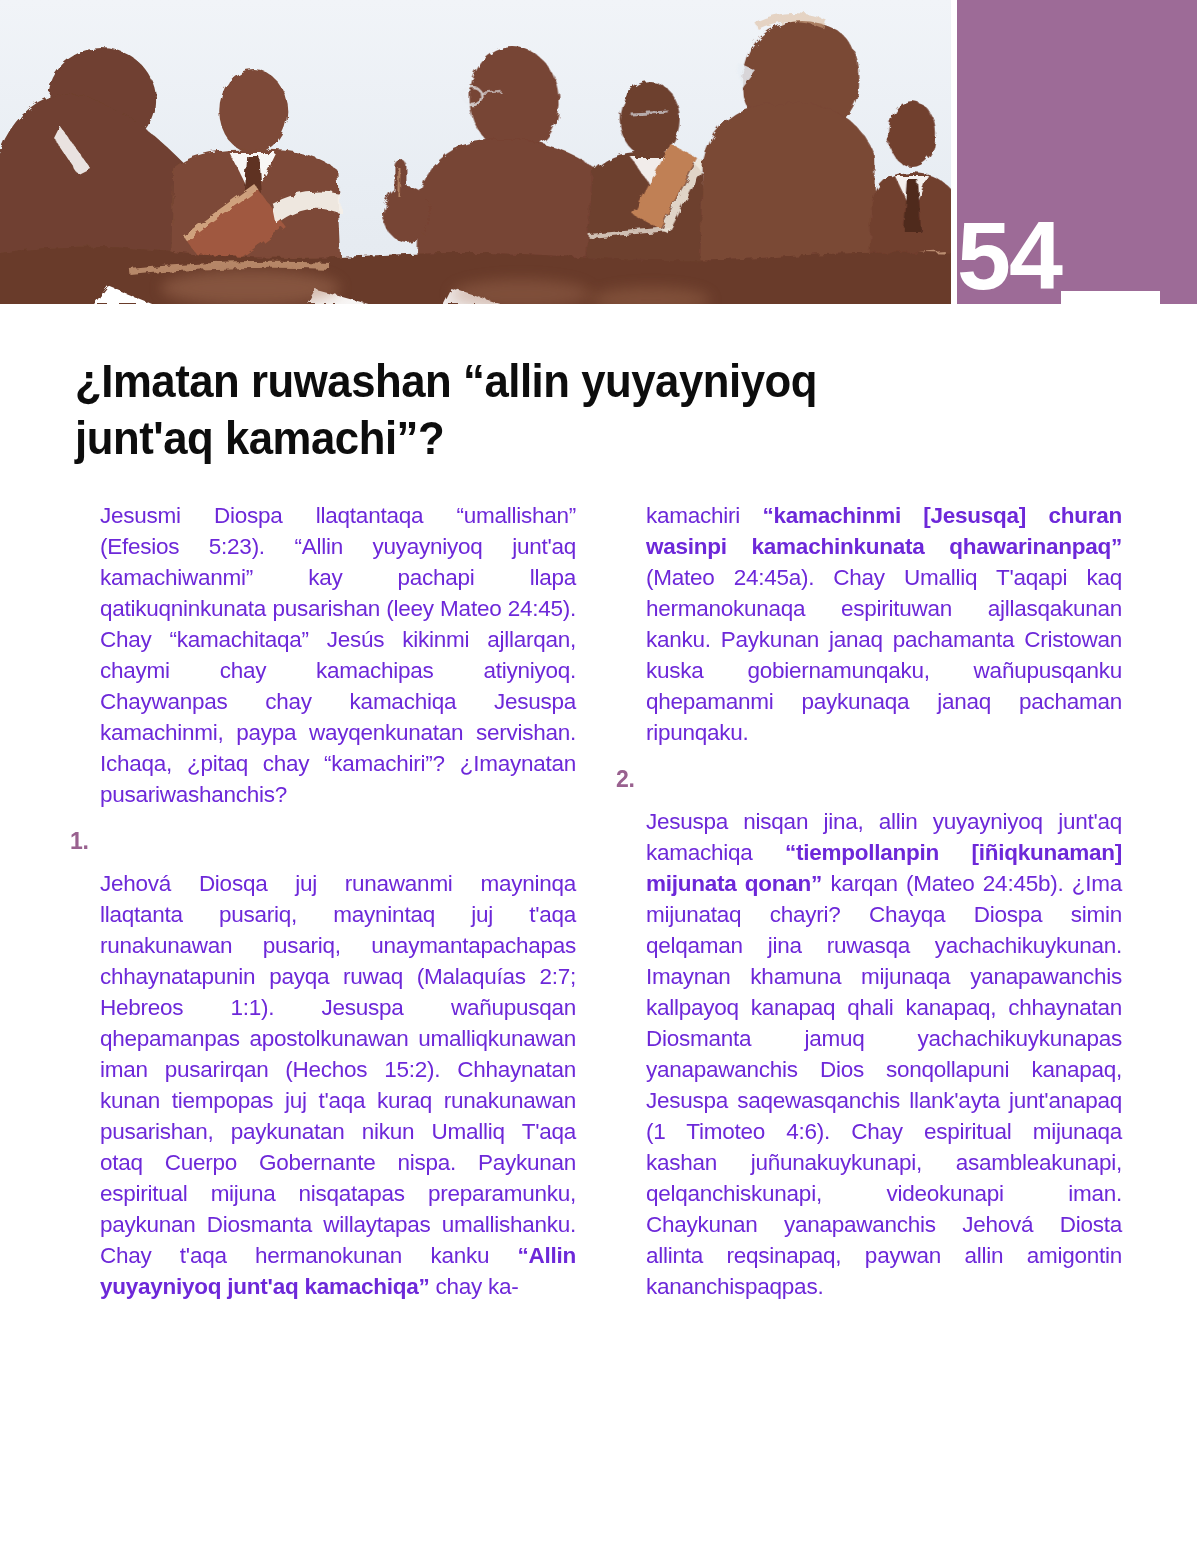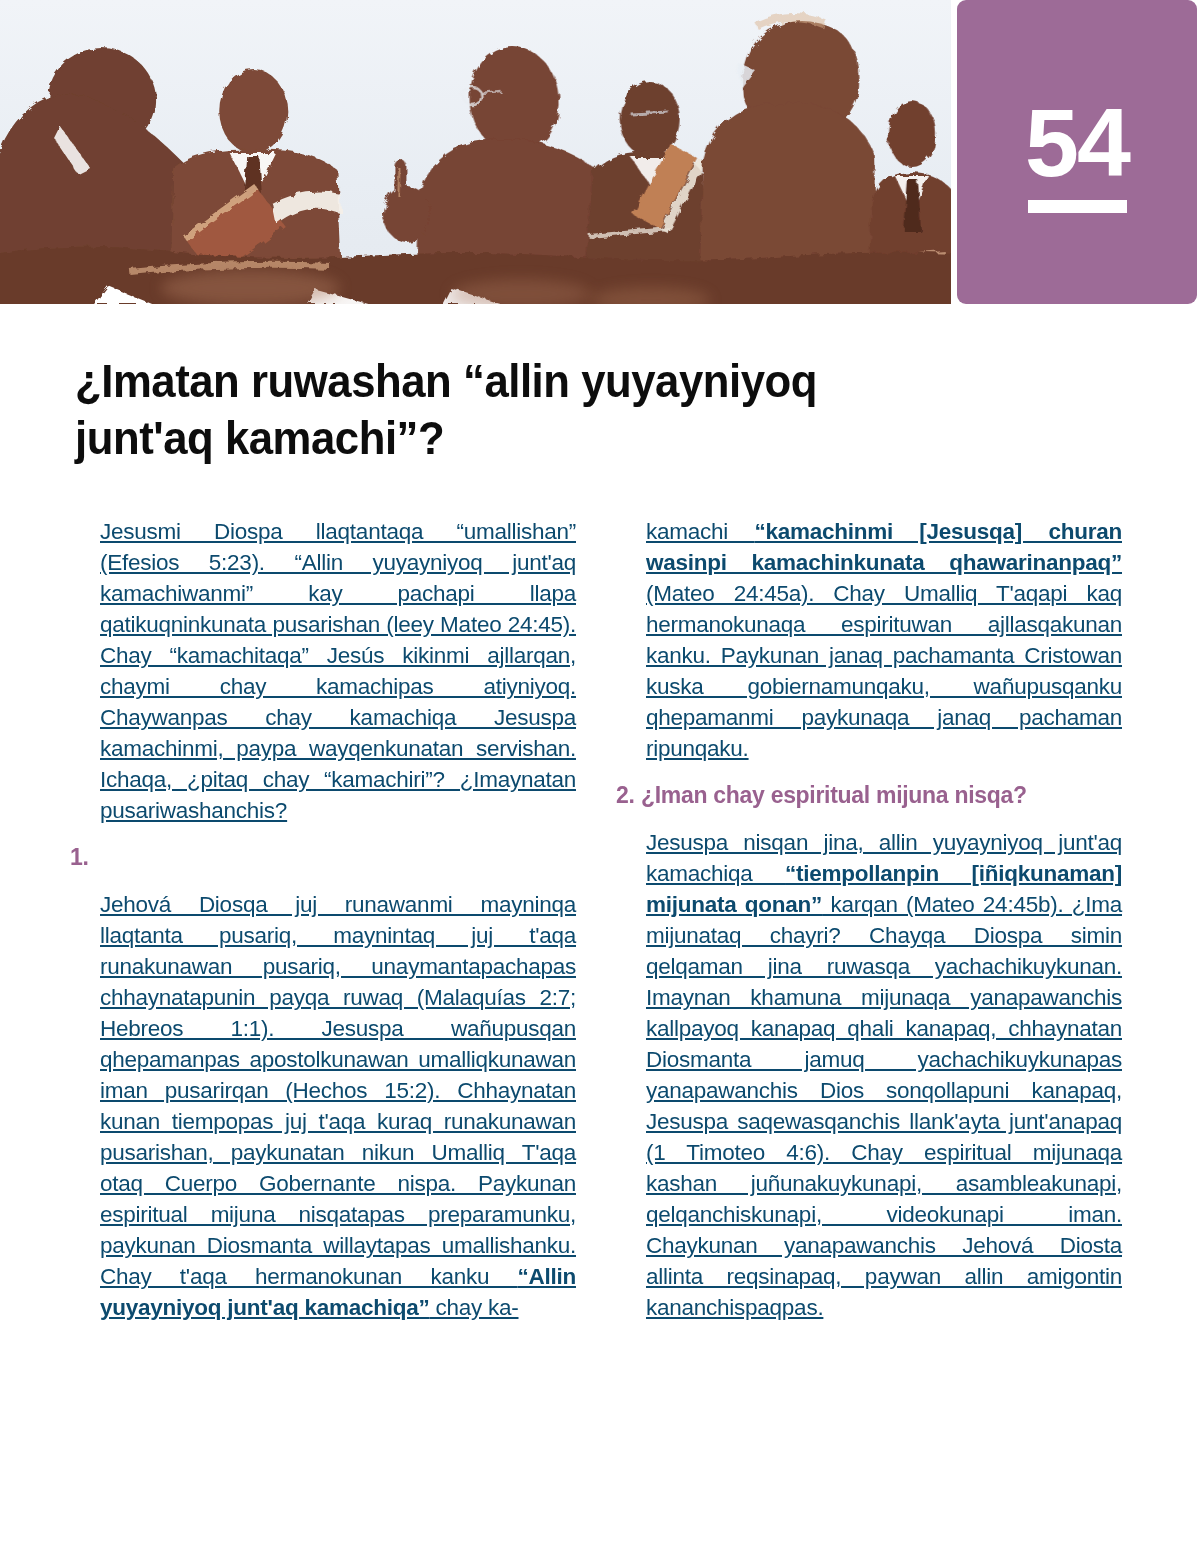--- a/index.html
+++ b/index.html
@@ -8,44 +8,44 @@
     background:#ffffff; overflow:hidden;
     font-family:"Liberation Sans", sans-serif;
     color:#1b1b1b;
   }
   
   .header { position:absolute; left:0; top:0; width:1200px; height:304px; }
   .photo  { position:absolute; left:0; top:0; width:951px; height:304px; }
   .photo svg { display:block; width:951px; height:304px; }
   .badge {
     position:absolute; left:957px; top:0; width:240px; height:304px;
-    display:flex; flex-direction:column; align-items:center;border-radius:9px;
+    display:flex; flex-direction:row; align-items:flex-end;
   }
   .badge-num {
     color:#ffffff; font-weight:bold; font-size:97px; line-height:97px;
     margin-top:94px; letter-spacing:-2px;
   }
   .badge-bar { width:99px; height:13px; background:#ffffff; margin-top:9px; }
   
   .title {
     position:absolute; left:75px; top:352px; width:1060px;
     font-weight:bold; color:#0d0d0d;
     font-size:47px; line-height:57px; letter-spacing:-0.5px;
     transform:scaleX(0.93); transform-origin:left top;
   }
   
   .columns {
     position:absolute; left:70px; top:500px; width:1052px;
     display:flex; gap:40px;
   }
   .col { width:506px; }
   .para {
-    margin:16px 0 0 30px;
+    margin:0 0 0 30px;
     font-size:22.5px; line-height:31px; letter-spacing:-0.25px;
-    text-align:justify; color:#0c4a6e;text-decoration:underline;
+    text-align:justify; color:#6d28d9;
   }
   .para b { font-weight:bold; }
   .qhead {
     display:flex; margin:16px 0 11px 0;
     font-weight:bold; font-size:23px; line-height:31px; letter-spacing:-0.3px;
   }
   .qnum { flex:none; width:25px; }
 </style>
 </head>
 <body>
@@ -150,24 +150,23 @@
       <p class="para"><span>Jesusmi Diospa llaqtantaqa “umallishan” (Efesios 5:23). “Allin yuyayniyoq junt'aq kamachiwanmi” kay pachapi llapa qatikuqninkunata pusarishan (leey Mateo 24:45). Chay “kamachitaqa” Jesús kikinmi ajllarqan, chaymi chay kamachipas atiyniyoq. Chaywanpas chay kamachiqa Jesuspa kamachinmi, paypa wayqenkunatan servishan. Ichaqa, ¿pitaq chay “kamachiri”? ¿Imaynatan pusariwashanchis?</span></p>
 
       <div class="qhead" style="color:#99618f;">
         <span class="qnum">1.</span>
       </div>
 
       <p class="para"><span>Jehová Diosqa juj runawanmi mayninqa llaqtanta pusariq, maynintaq juj t'aqa runakunawan pusariq, unaymantapachapas chhaynatapunin payqa ruwaq (Malaquías 2:7; Hebreos 1:1). Jesuspa wañupusqan qhepamanpas apostolkunawan umalliqkunawan iman pusarirqan (Hechos 15:2). Chhaynatan kunan tiempopas juj t'aqa kuraq runakunawan pusarishan, paykunatan nikun Umalliq T'aqa otaq Cuerpo Gobernante nispa. Paykunan espiritual mijuna nisqatapas preparamunku, paykunan Diosmanta willaytapas umallishanku. Chay t'aqa hermanokunan kanku </span><b>“Allin yuyayniyoq junt'aq kamachiqa”</b><span> chay ka-</span></p>
     </div>
 
     <div class="col">
-      <p class="para"><span>kamachi </span><b>“kamachinmi [Jesusqa] churan wasinpi kamachinkunata qhawarinanpaq”</b><span> (Mateo 24:45a). Chay Umalliq T'aqapi kaq hermanokunaqa espirituwan ajllasqakunan kanku. Paykunan janaq pachamanta Cristowan kuska gobiernamunqaku, wañupusqanku qhepamanmi paykunaqa janaq pachaman ripunqaku.</span></p>
+      <p class="para"><span>kamachiri </span><b>“kamachinmi [Jesusqa] churan wasinpi kamachinkunata qhawarinanpaq”</b><span> (Mateo 24:45a). Chay Umalliq T'aqapi kaq hermanokunaqa espirituwan ajllasqakunan kanku. Paykunan janaq pachamanta Cristowan kuska gobiernamunqaku, wañupusqanku qhepamanmi paykunaqa janaq pachaman ripunqaku.</span></p>
 
       <div class="qhead" style="color:#99618f;">
         <span class="qnum">2.</span>
-        <span>¿Iman chay espiritual mijuna nisqa?</span>
       </div>
 
       <p class="para"><span>Jesuspa nisqan jina, allin yuyayniyoq junt'aq kamachiqa </span><b>“tiempollanpin [iñiqkunaman] mijunata qonan”</b><span> karqan (Mateo 24:45b). ¿Ima mijunataq chayri? Chayqa Diospa simin qelqaman jina ruwasqa yachachikuykunan. Imaynan khamuna mijunaqa yanapawanchis kallpayoq kanapaq qhali kanapaq, chhaynatan Diosmanta jamuq yachachikuykunapas yanapawanchis Dios sonqollapuni kanapaq, Jesuspa saqewasqanchis llank'ayta junt'anapaq (1 Timoteo 4:6). Chay espiritual mijunaqa kashan juñunakuykunapi, asambleakunapi, qelqanchiskunapi, videokunapi iman. Chaykunan yanapawanchis Jehová Diosta allinta reqsinapaq, paywan allin amigontin kananchispaqpas.</span></p>
     </div>
 
   </div>
 </div>
 
 </body></html>

